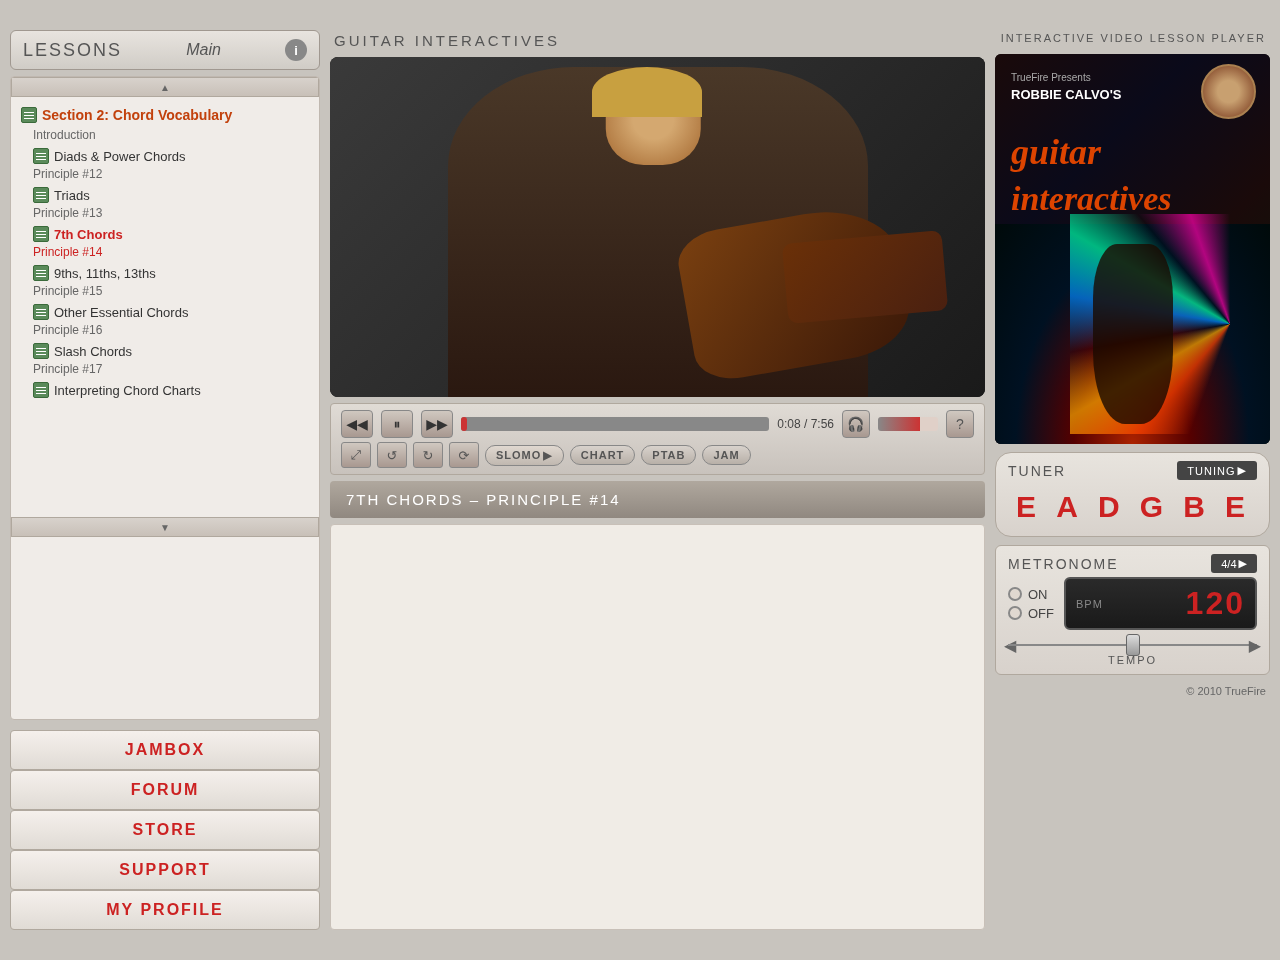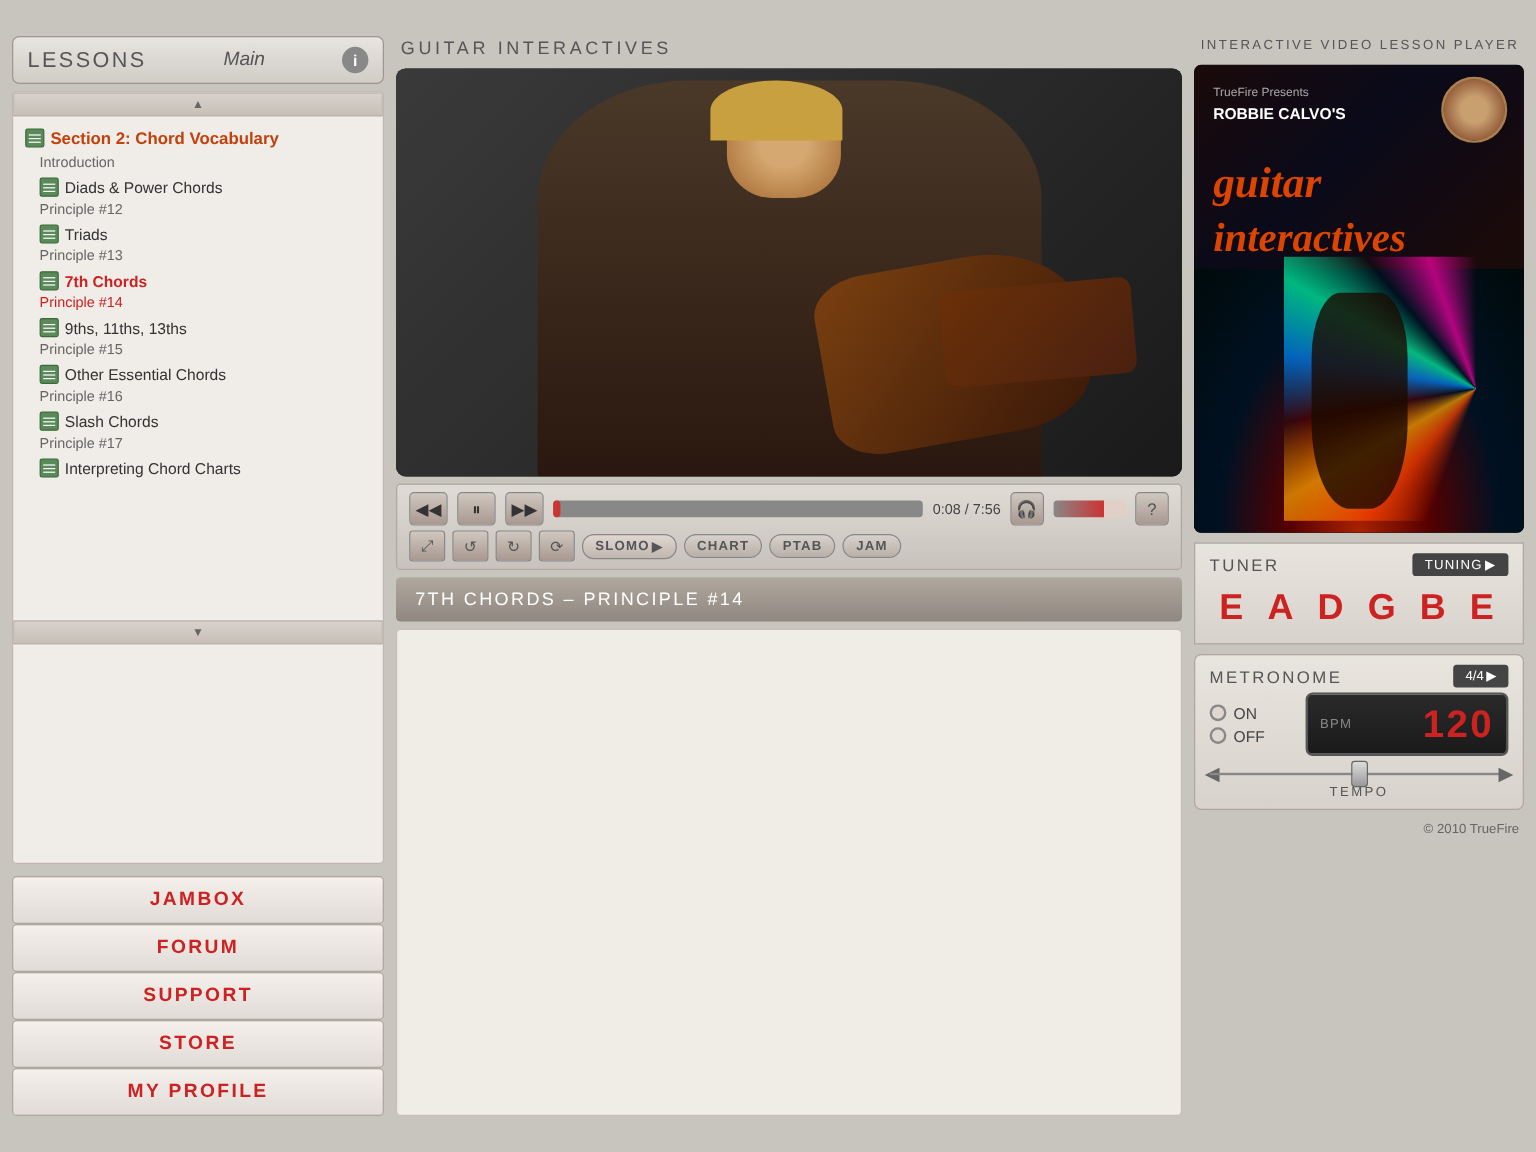--- a/index.html
+++ b/index.html
@@ -439,21 +439,21 @@
       width: 200px;
       height: 220px;
       background: conic-gradient(from 200deg at 80% 50%, transparent 0deg, #ff4400 20deg, #ffaa00 40deg, transparent 60deg, #0088ff 80deg, #00ffaa 100deg, transparent 120deg, #ff00aa 140deg, transparent 160deg);
       opacity: 0.7;
     }
 
     
     .tuner-panel {
       background: linear-gradient(180deg, #e8e4de 0%, #d8d2cc 100%);
       border: 1px solid #b0a89e;
-      border-radius: 0;
+      border-radius: 16px;
       padding: 8px 12px;
       text-align: center;
     }
 
     .tuner-header {
       display: flex;
       justify-content: space-between;
       align-items: center;
       margin-bottom: 6px;
     }
@@ -557,21 +557,20 @@
 
     .bpm-display {
       flex: 1;
       background: linear-gradient(180deg, #2a2a2a 0%, #1a1a1a 100%);
       border: 2px solid #555;
       border-radius: 6px;
       padding: 6px 10px;
       display: flex;
       align-items: center;
       justify-content: space-between;
-      margin-left: 24px;
     }
 
     .bpm-label {
       font-size: 11px;
       color: #888;
       letter-spacing: 1px;
     }
 
     .bpm-value {
       font-size: 32px;
@@ -780,22 +779,22 @@
           </div>
           <span>Interpreting Chord Charts</span>
         </div>
       </div>
       <div class="scroll-arrow">▼</div>
     </div>
 
     <div class="nav-buttons">
       <div class="nav-btn">JAMBOX</div>
       <div class="nav-btn">FORUM</div>
+      <div class="nav-btn">STORE</div>
       <div class="nav-btn">SUPPORT</div>
-      <div class="nav-btn">STORE</div>
       <div class="nav-btn">MY PROFILE</div>
     </div>
   </div>
 
   <div class="center-panel">
     <div class="guitar-interactives-header">GUITAR INTERACTIVES</div>
 
     <div class="video-container">
       <div class="video-placeholder">
 

